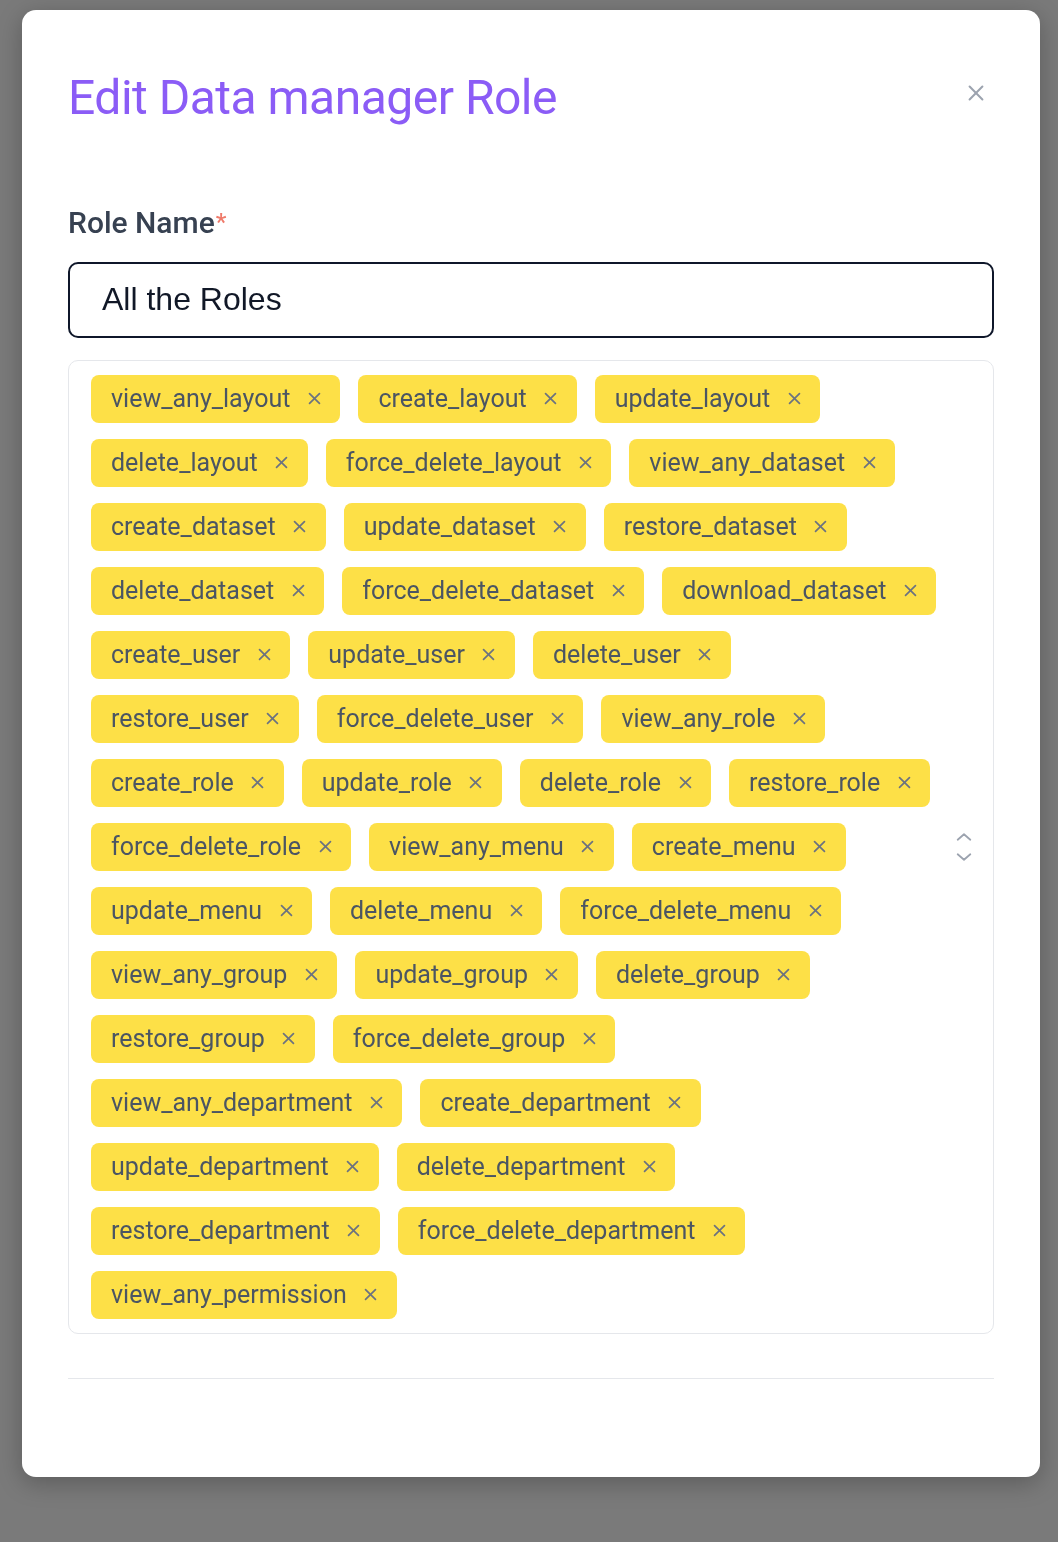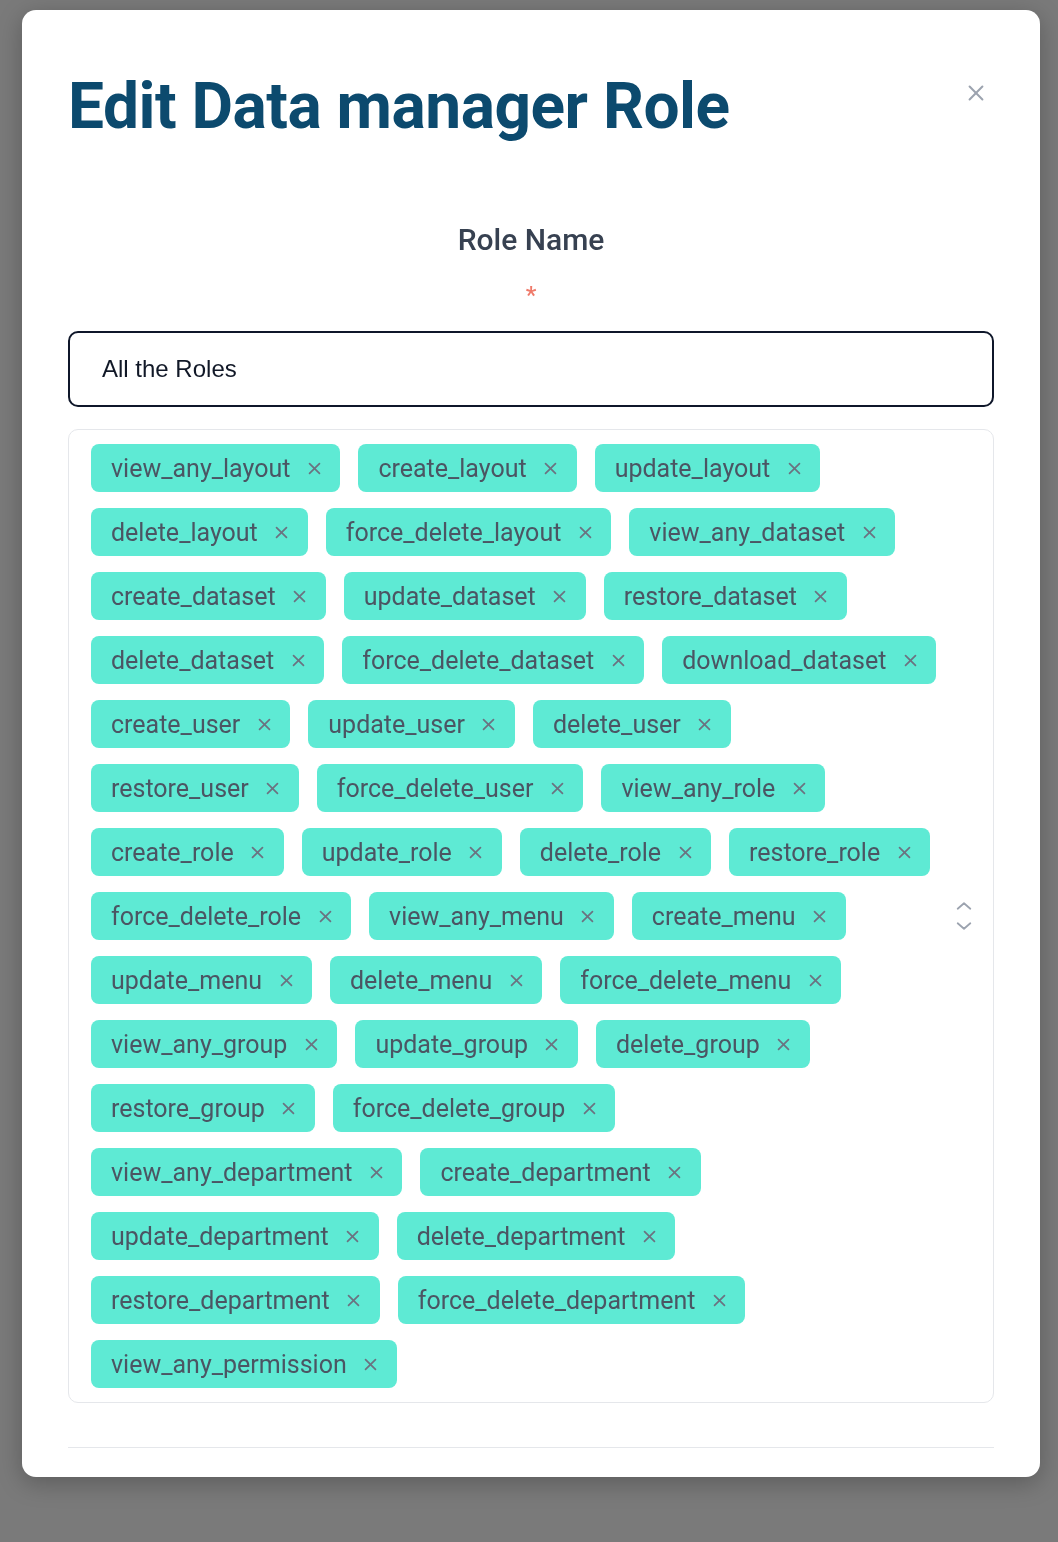--- a/index.html
+++ b/index.html
@@ -28,24 +28,24 @@
     padding: 62px 46px 40px 46px;
     display: flex;
     flex-direction: column;
   }
   .modal-header {
     display: flex;
     justify-content: space-between;
     align-items: flex-start;
   }
   .modal-title {
-    font-size: 64px;
-    font-weight: 700;
+    font-size: 48px;
+    font-weight: 400;
     letter-spacing: -0.5px;
-    color: #0c4a6e;
+    color: #8b5cf6;
     line-height: 1.1;
   }
   .close-btn {
     width: 36px;
     height: 36px;
     display: flex;
     align-items: center;
     justify-content: center;
     cursor: pointer;
     color: #9ca3af;
@@ -55,32 +55,31 @@
   }
   .close-btn svg { width: 22px; height: 22px; }
 
   .field-group { margin-top: 80px; }
   .field-label {
     font-size: 30px;
     font-weight: 500;
     color: #374151;
     display: flex;
     align-items: center;
-    gap: 24px;
-    flex-direction: column;
+    gap: 1px;
   }
   .req { color: #ef7a6a; font-size: 24px; vertical-align: middle; }
   .text-input {
     width: 100%;
     margin-top: 22px;
     height: 76px;
     border: 2px solid #0f172a;
     border-radius: 10px;
     padding: 0 32px;
-    font-size: 24px;
+    font-size: 32px;
     color: #111827;
     outline: none;
     background: #fff;
   }
 
   .perms-label {
     font-size: 30px;
     font-weight: 500;
     color: #374151;
     margin-top: 44px;
@@ -94,21 +93,21 @@
     border-radius: 10px;
     width: 100%;
     min-height: 777px;
     padding: 14px 54px 14px 22px;
     display: flex;
     flex-wrap: wrap;
     align-content: flex-start;
     gap: 16px 18px;
   }
   .chip {
-    background: #5eead4;
+    background: #fde047;
     border-radius: 8px;
     padding: 8px 16px 8px 20px;
     display: inline-flex;
     align-items: center;
     gap: 14px;
     font-size: 25px;
     color: #4b5563;
     height: 48px;
   }
   .chip-x {

